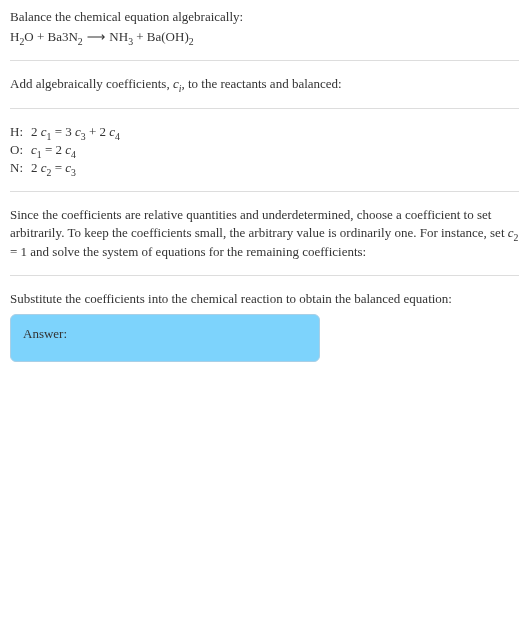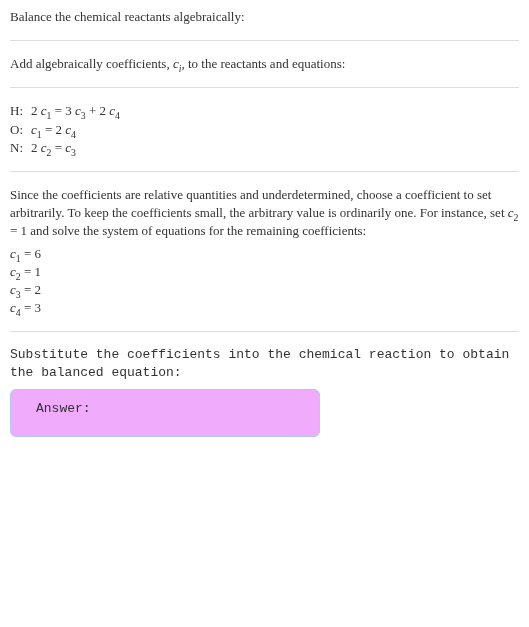--- a/index.html
+++ b/index.html
@@ -13,21 +13,20 @@
     background: #fff;
     line-height: 1.4;
   }
   .section {
     border-bottom: 1px solid #ddd;
     padding-bottom: 14px;
     margin-bottom: 14px;
   }
   .section:last-of-type {
     border-bottom: none;
-    font-family: Liberation Mono, monospace;
   }
   .eq-line {
     margin-top: 2px;
   }
   .sub {
     font-size: 0.75em;
     vertical-align: sub;
     line-height: 0;
   }
   .ital {
@@ -46,43 +45,46 @@
   }
   table.atoms td.el {
     text-align: right;
     padding-right: 8px;
   }
   .coeffs {
     margin-top: 4px;
   }
   .answer-box {
     border: 1px solid #a9cfe6;
-    background: #f0abfc;
+    background: #7dd3fc;
     border-radius: 6px;
-    padding: 10px 12px 12px 25px;
+    padding: 10px 12px 12px 12px;
     width: 310px;
     box-sizing: border-box;
   }
   .answer-label {
     margin-bottom: 6px;
   }
   .answer-eq {
     padding-left: 22px;
   }
 </style>
 </head>
 <body>
 
 <div class="section">
-  <div>Balance the chemical reactants algebraically:</div>
+  <div>Balance the chemical equation algebraically:</div>
+  <div class="eq-line">
+    H<span class="sub">2</span>O + Ba3N<span class="sub">2</span><span class="arrow">⟶</span>NH<span class="sub">3</span> + Ba(OH)<span class="sub">2</span>
+  </div>
 </div>
 
 <div class="section">
   <div>
-    <span>Add algebraically coefficients, </span><span class="ital">c</span><span class="ital sub">i</span><span>, to the reactants and equations:</span>
+    <span>Add algebraically coefficients, </span><span class="ital">c</span><span class="ital sub">i</span><span>, to the reactants and balanced:</span>
   </div>
 </div>
 
 <div class="section">
   <table class="atoms">
     <tbody>
         <tr>
       <td class="el">H:</td>
       <td>2 <span class="ital">c</span><span class="sub">1</span> = 3 <span class="ital">c</span><span class="sub">3</span> + 2 <span class="ital">c</span><span class="sub">4</span></td>
     </tr>
@@ -95,26 +97,20 @@
       <td>2 <span class="ital">c</span><span class="sub">2</span> = <span class="ital">c</span><span class="sub">3</span></td>
     </tr>
   </tbody>
     </table>
 </div>
 
 <div class="section">
   <div>
     Since the coefficients are relative quantities and underdetermined, choose a coefficient to set arbitrarily. To keep the coefficients small, the arbitrary value is ordinarily one. For instance, set <span class="ital">c</span><span class="sub">2</span> = 1 and solve the system of equations for the remaining coefficients:
   </div>
-  <div class="coeffs">
-    <div><span class="ital">c</span><span class="sub">1</span> = 6</div>
-    <div><span class="ital">c</span><span class="sub">2</span> = 1</div>
-    <div><span class="ital">c</span><span class="sub">3</span> = 2</div>
-    <div><span class="ital">c</span><span class="sub">4</span> = 3</div>
-  </div>
 </div>
 
 <div class="section" style="border-bottom:none;">
   <div>Substitute the coefficients into the chemical reaction to obtain the balanced equation:</div>
   <div class="answer-box" style="margin-top:6px;">
     <div class="answer-label">Answer:</div>
   </div>
 </div>
 
 </body></html>

